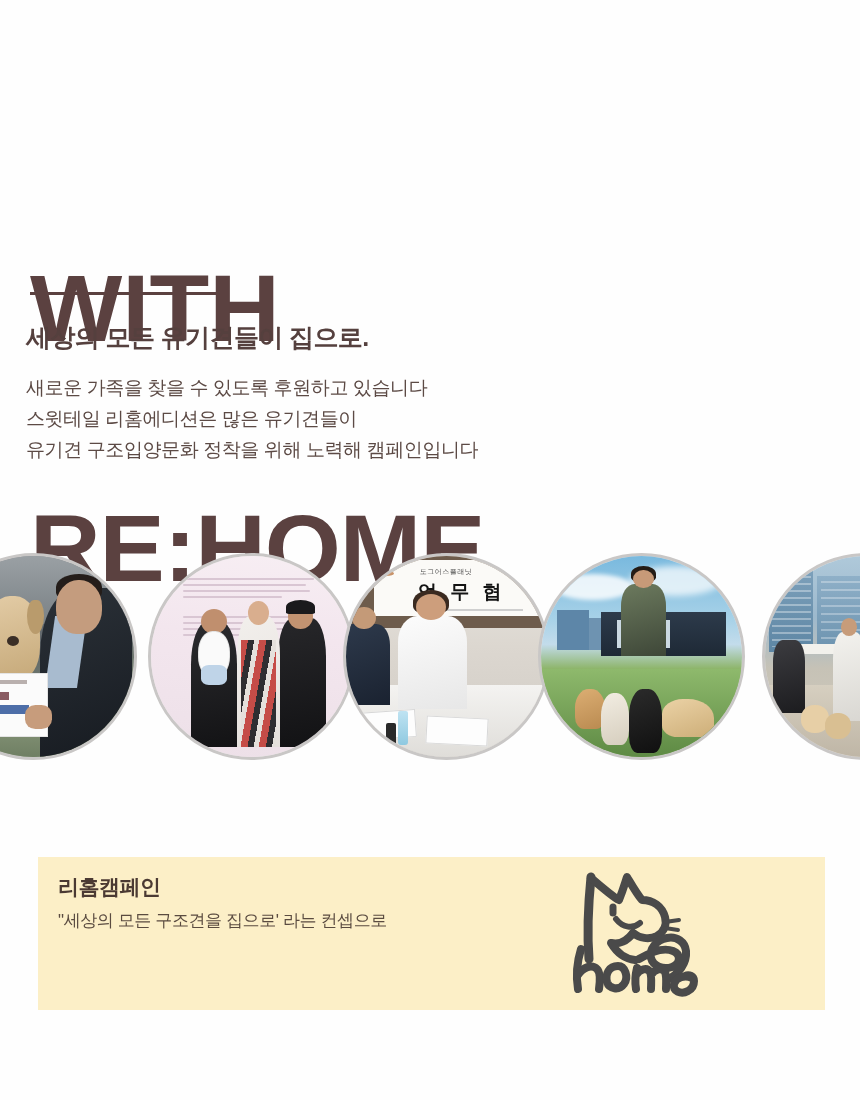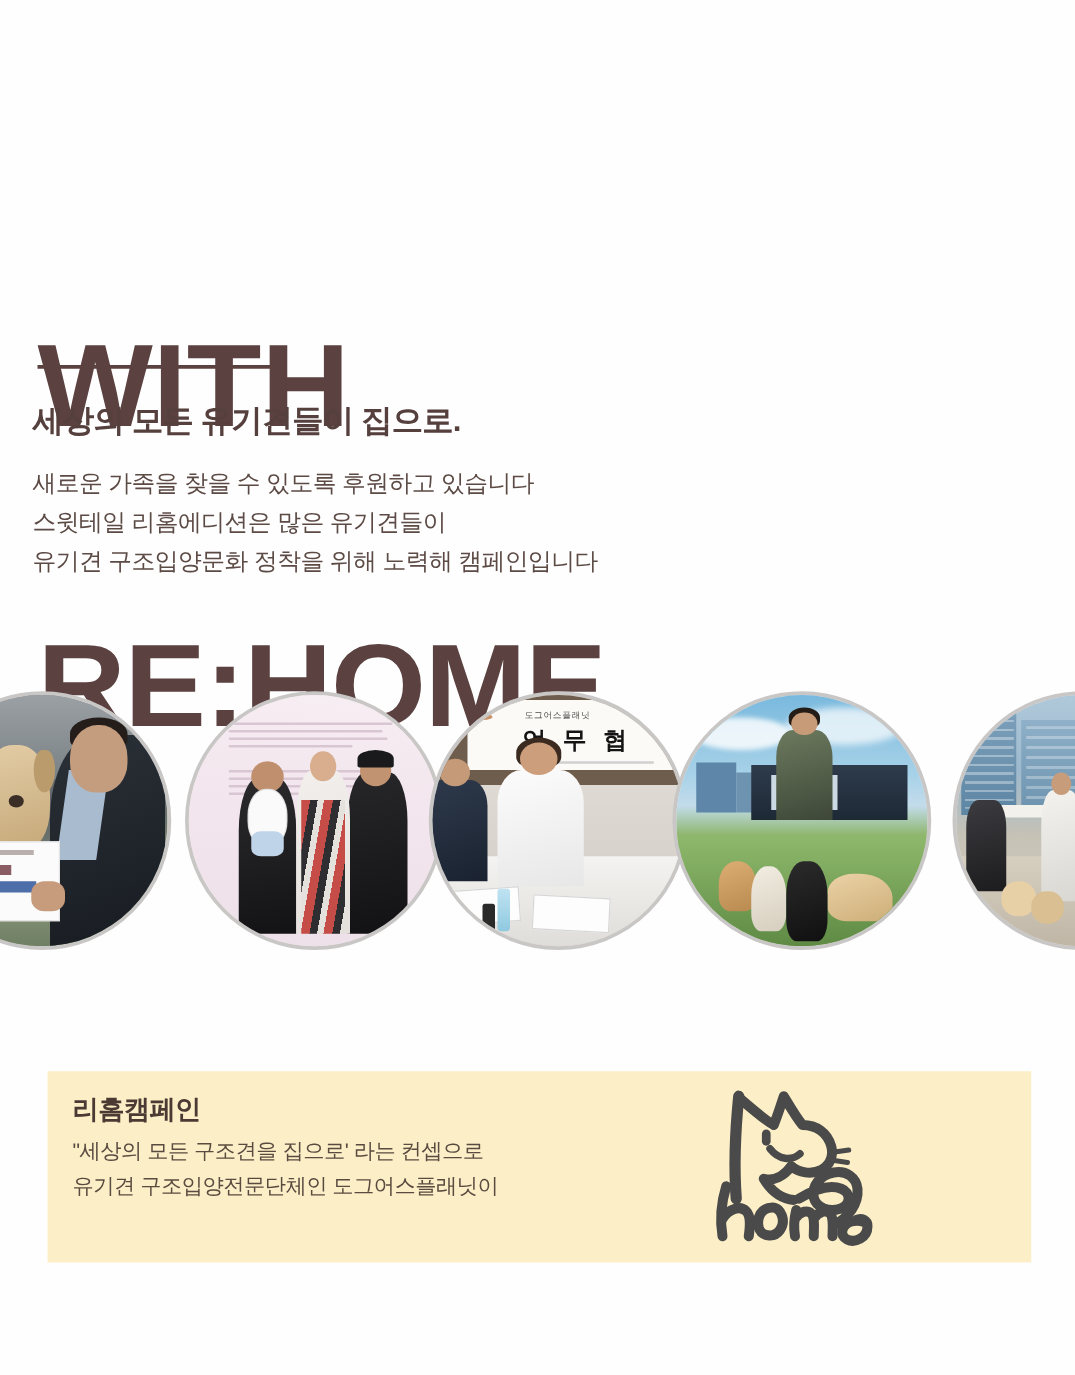--- a/index.html
+++ b/index.html
@@ -392,21 +392,20 @@
     </div>
 
   </section>
 
   <section class="campaign">
 
     <div class="campaign-title">리홈캠페인</div>
 
     <div class="campaign-body">
       <span class="cline">"세상의 모든 구조견을 집으로' 라는 컨셉으로</span>
-      <span class="cline">유기견 구조입양전문단체인 도그어스플래닛이</span>
     </div>
 
     <div class="campaign-logo">
       <svg viewBox="0 0 170 135" xmlns="http://www.w3.org/2000/svg">
         <g fill="none" stroke="#4A4A4A" stroke-linecap="round" stroke-linejoin="round">
 
           <path d="M30 10 C27 40, 26 66, 28 92" stroke-width="9"></path>
 
           <path d="M30 11 C44 23, 52 30, 58 33
                    C62 23, 64 16, 66 10

